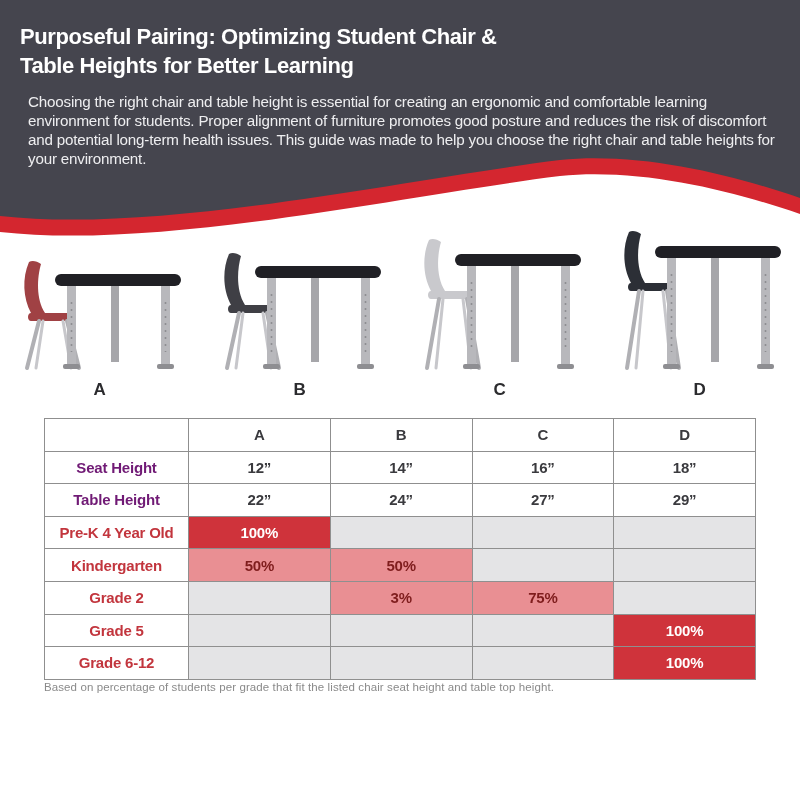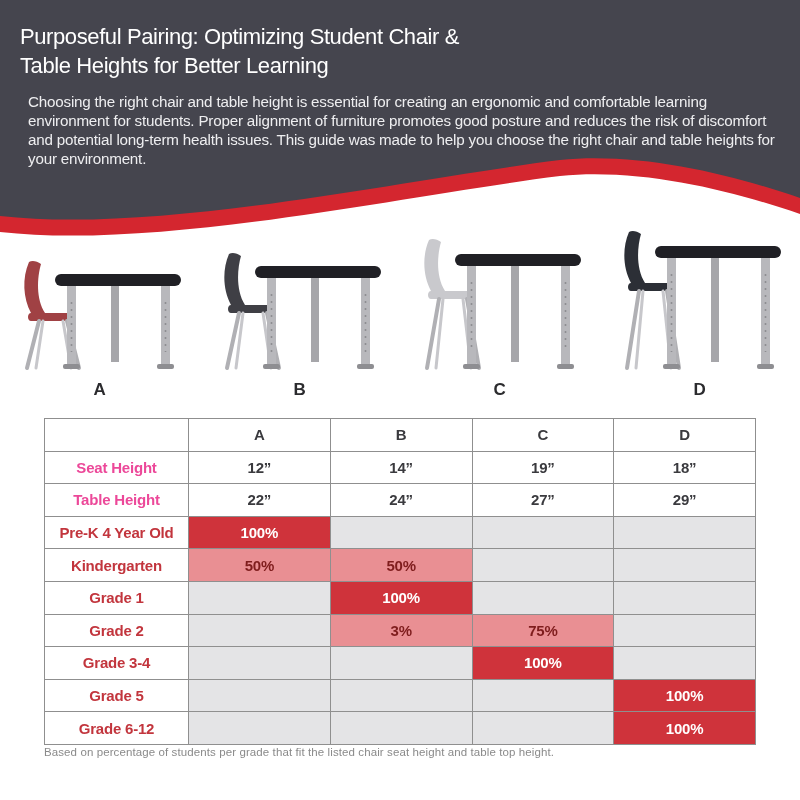--- a/index.html
+++ b/index.html
@@ -6,21 +6,21 @@
   body{
     width:800px;height:800px;background:#ffffff;overflow:hidden;
     font-family:"Liberation Sans","DejaVu Sans",sans-serif;
     -webkit-font-smoothing:antialiased;
   }
   
   .hero{position:relative;width:800px;height:250px;background:#ffffff;}
   .hero svg.wave{position:absolute;left:0;top:0;display:block;}
   .hero h1{
     position:absolute;left:20px;top:22px;margin:0;z-index:2;
-    color:#ffffff;font-size:22px;line-height:29px;letter-spacing:-0.4px;font-weight:normal;
+    color:#ffffff;font-size:22px;line-height:29px;letter-spacing:-0.4px;font-weight:bold;
     white-space:pre-line;
   }
   .hero p{
     position:absolute;left:20px;top:84px;margin:8px;width:764px;z-index:2;
     color:#eeeef0;font-size:15.2px;line-height:19px;letter-spacing:-0.2px;font-weight:normal;
   }
   
   .figures{display:flex;width:800px;height:182px;margin-top:-30px;position:relative;z-index:1;}
   .figure{flex:1;position:relative;}
   .figure svg{position:absolute;left:50%;transform:translateX(-50%);bottom:26px;display:block;}
@@ -32,21 +32,21 @@
   table.pairing{
     border-collapse:collapse;table-layout:fixed;width:712px;margin:16px 0 0 44px;
   }
   table.pairing col.label-col{width:144px;}
   table.pairing th,table.pairing td{
     border:1px solid #8f8f8f;height:31.6px;text-align:center;vertical-align:middle;
     padding:0;font-weight:bold;font-size:15px;letter-spacing:-0.2px;overflow:hidden;
   }
   thead th{background:#ffffff;color:#3a3a3e;font-size:16px;}
   tbody th{background:#ffffff;}
-  tr[data-kind="spec"] th{color:#ec4899;}
+  tr[data-kind="spec"] th{color:#701a75;}
   tr[data-kind="grade"] th{color:#c2353d;}
   td[data-state="spec"]{background:#ffffff;color:#3a3a3e;}
   td[data-state="empty"]{background:#e4e4e6;color:transparent;}
   td[data-state="full"]{background:#cf333b;color:#ffffff;}
   td[data-state="partial"]{background:#e98f93;color:#7f1d1d;}
   
   .footnote{margin:1px 0 0 44px;font-size:11.5px;color:#8a8a8a;letter-spacing:0.1px;}
   
   .chair-leg{stroke:#b0b0b4;stroke-width:4;stroke-linecap:round;fill:none;}
   .chair-leg2{stroke:#c7c7cb;stroke-width:3;stroke-linecap:round;fill:none;}
@@ -185,21 +185,21 @@
       <th>B</th>
       <th>C</th>
       <th>D</th>
     </tr>
   </thead>
   <tbody>
       <tr data-kind="spec">
     <th>Seat Height</th>
     <td data-state="spec">12”</td>
     <td data-state="spec">14”</td>
-    <td data-state="spec">19”</td>
+    <td data-state="spec">16”</td>
     <td data-state="spec">18”</td>
   </tr>
       <tr data-kind="spec">
     <th>Table Height</th>
     <td data-state="spec">22”</td>
     <td data-state="spec">24”</td>
     <td data-state="spec">27”</td>
     <td data-state="spec">29”</td>
   </tr>
       <tr data-kind="grade">
@@ -210,41 +210,27 @@
     <td data-state="empty"></td>
   </tr>
       <tr data-kind="grade">
     <th>Kindergarten</th>
     <td data-state="partial">50%</td>
     <td data-state="partial">50%</td>
     <td data-state="empty"></td>
     <td data-state="empty"></td>
   </tr>
       <tr data-kind="grade">
-    <th>Grade 1</th>
-    <td data-state="empty"></td>
-    <td data-state="full">100%</td>
-    <td data-state="empty"></td>
-    <td data-state="empty"></td>
-  </tr>
-      <tr data-kind="grade">
     <th>Grade 2</th>
     <td data-state="empty"></td>
     <td data-state="partial">3%</td>
     <td data-state="partial">75%</td>
     <td data-state="empty"></td>
   </tr>
       <tr data-kind="grade">
-    <th>Grade 3-4</th>
-    <td data-state="empty"></td>
-    <td data-state="empty"></td>
-    <td data-state="full">100%</td>
-    <td data-state="empty"></td>
-  </tr>
-      <tr data-kind="grade">
     <th>Grade 5</th>
     <td data-state="empty"></td>
     <td data-state="empty"></td>
     <td data-state="empty"></td>
     <td data-state="full">100%</td>
   </tr>
       <tr data-kind="grade">
     <th>Grade 6-12</th>
     <td data-state="empty"></td>
     <td data-state="empty"></td>

